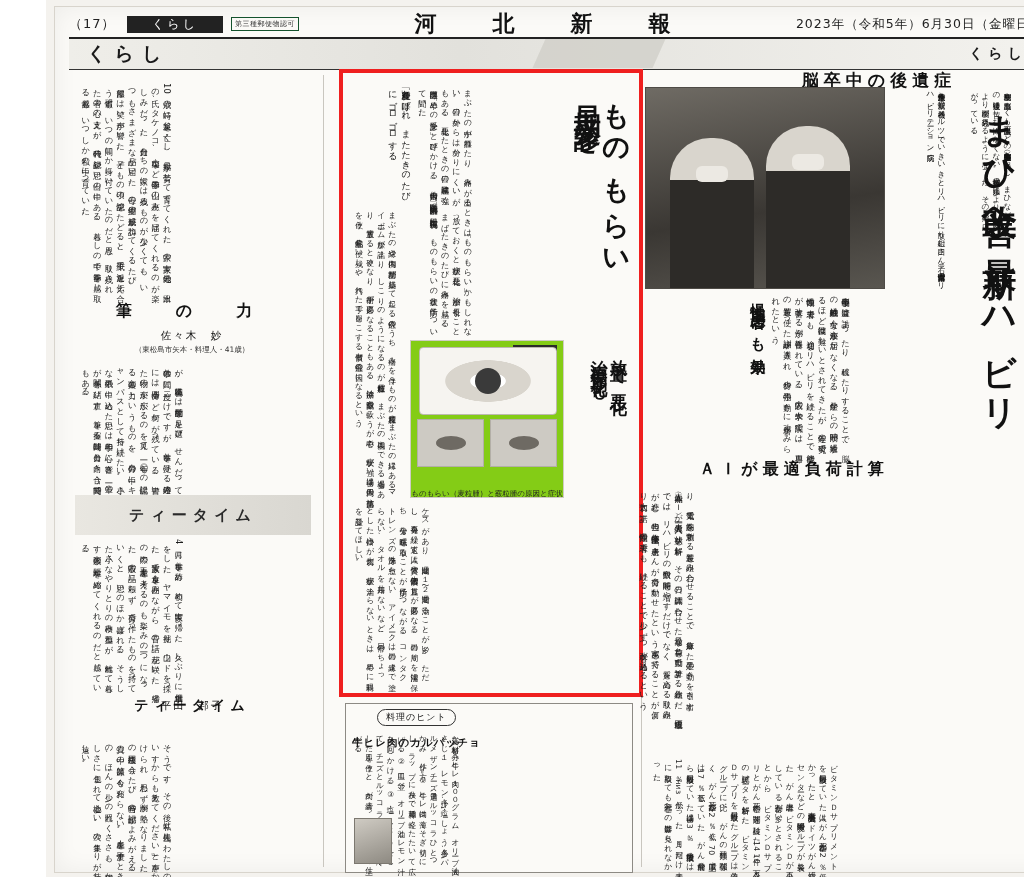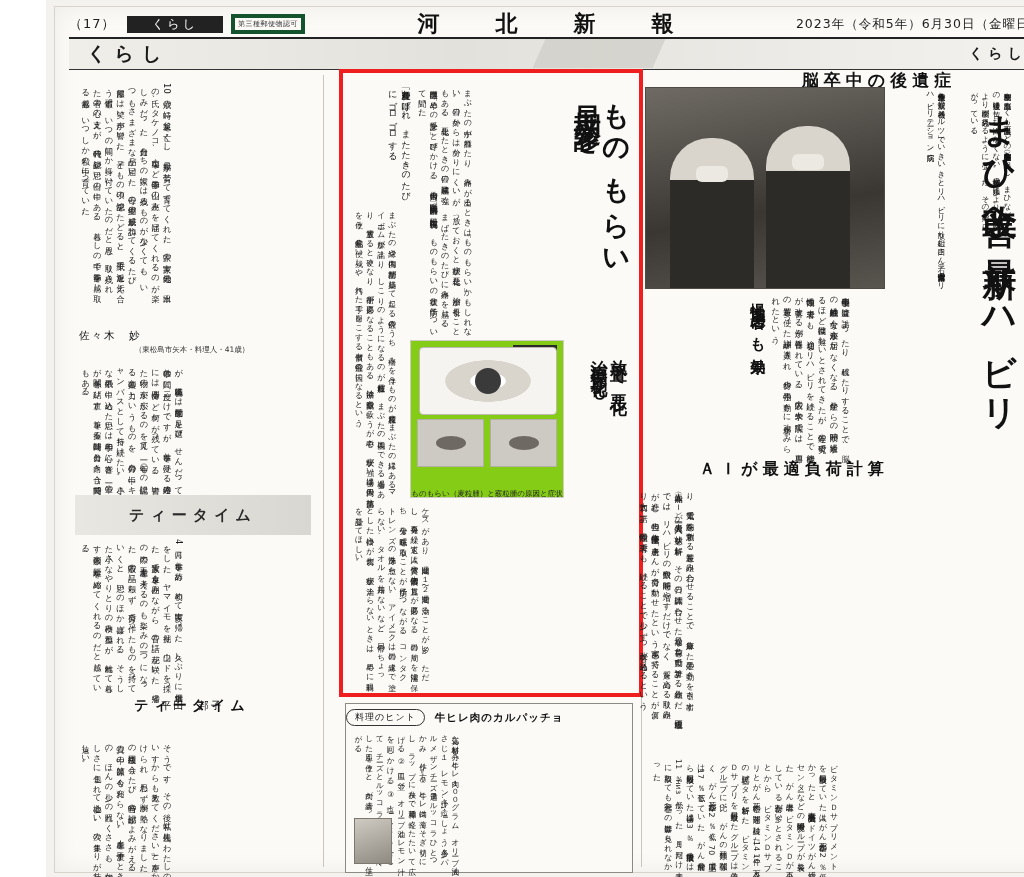--- a/index.html
+++ b/index.html
@@ -4,40 +4,40 @@
 <style>
   html,body{margin:0;padding:0;background:#fff;}
   body{width:1024px;height:877px;font-family:"DejaVu Sans",sans-serif;color:#111;overflow:hidden;}
   .page{position:relative;width:1024px;height:877px;background:#f4f2ee;margin-left:46px;}
   .paper{position:absolute;left:8px;top:6px;width:1008px;height:865px;background:#fbfaf7;border:1px solid #d8d4cc;box-shadow:inset 0 0 24px rgba(0,0,0,.06);}
 
   
   .masthead{position:absolute;left:14px;top:4px;width:978px;height:26px;border-bottom:2px solid #222;display:flex;align-items:center;}
   .mh-pagenum{font-size:13px;letter-spacing:1px;color:#222;width:58px;text-align:left;}
   .mh-tag{width:96px;height:17px;background:#222;color:#fff;font-size:12px;display:flex;align-items:center;justify-content:center;letter-spacing:3px;}
-  .mh-small{font-size:7px;color:#333;border:4px solid #14532d;padding:1px 3px;margin-left:8px;letter-spacing:.5px;}
+  .mh-small{font-size:7px;color:#333;border:1px solid #14532d;padding:1px 3px;margin-left:8px;letter-spacing:.5px;}
   .mh-title{flex:1;display:flex;align-items:center;justify-content:center;gap:46px;font-size:22px;font-weight:bold;letter-spacing:10px;color:#111;}
   .mh-date{font-size:12.5px;letter-spacing:1px;color:#222;padding-right:4px;}
 
   
   .band{position:absolute;left:14px;top:32px;width:978px;height:30px;border-bottom:1px solid #333;background:linear-gradient(90deg,#efeee9 0%,#e2e1dc 40%,#f3f2ee 100%);display:flex;align-items:center;justify-content:space-between;}
   .band-l{font-size:19px;font-weight:bold;letter-spacing:8px;padding-left:18px;color:#1a1a1a;}
   .band-r{font-size:14px;font-weight:bold;letter-spacing:5px;padding-right:20px;color:#1a1a1a;}
   .band:after{content:"";position:absolute;left:470px;top:0;width:120px;height:29px;background:#cfcdc7;transform:skewX(-24deg);opacity:.75;}
 
   
   .v{writing-mode:vertical-rl;text-orientation:upright;}
   .body-col{writing-mode:vertical-rl;font-size:8.2px;line-height:1.42;letter-spacing:.4px;color:#1d1d1d;text-align:justify;}
 
   
   .col1{position:absolute;left:20px;top:70px;width:236px;height:790px;}
   .c1-lead{position:absolute;right:0;top:6px;height:210px;width:232px;}
   .c1-lead .body-col{height:206px;}
   .c1-title{position:absolute;right:8px;top:224px;width:224px;text-align:center;font-size:16px;letter-spacing:14px;font-weight:bold;}
-  .c1-byline{position:absolute;right:6px;top:252px;width:226px;text-align:left;font-size:10.5px;letter-spacing:2px;}
+  .c1-byline{position:absolute;right:6px;top:252px;width:226px;text-align:center;font-size:10.5px;letter-spacing:2px;}
   .c1-aff{position:absolute;right:6px;top:268px;width:226px;text-align:center;font-size:7.5px;color:#333;}
   .c1-body2{position:absolute;right:0;top:286px;height:130px;width:232px;}
   .c1-body2 .body-col{height:128px;}
 
   .teatime{position:absolute;left:0;top:418px;width:236px;height:40px;background:linear-gradient(90deg,#e9e7e1,#d9d7d1);display:flex;align-items:center;justify-content:center;}
   .teatime span{font-size:15px;font-weight:bold;letter-spacing:6px;color:#2a2a2a;}
   .c1-body3{position:absolute;right:0;top:462px;height:152px;width:232px;}
   .c1-body3 .body-col{height:150px;}
   .c1-sub{position:absolute;right:6px;top:620px;width:226px;text-align:center;font-size:14px;letter-spacing:5px;font-weight:bold;}
   .c1-sub2{position:absolute;right:6px;top:622px;width:226px;text-align:center;font-size:10.5px;letter-spacing:2px;}
@@ -60,21 +60,21 @@
   .fig-two div:after{content:"";position:absolute;left:50%;top:50%;width:30px;height:14px;margin:-7px 0 0 -15px;border-radius:50%;background:#6e6a63;}
   .fig-badge{position:absolute;right:6px;top:4px;width:44px;height:16px;background:#2b2b2b;color:#fff;font-size:7.5px;display:flex;align-items:center;justify-content:center;letter-spacing:1px;}
   .hl-sub{position:absolute;right:6px;top:268px;width:58px;height:200px;font-size:17px;font-weight:bold;letter-spacing:5px;line-height:1.15;}
   .hl-body{position:absolute;left:5px;top:424px;width:282px;height:178px;}
   .hl-body .body-col{height:176px;font-size:7.8px;}
   .hl-body2{position:absolute;left:5px;top:128px;width:60px;height:290px;}
   .hl-body2 .body-col{height:288px;font-size:7.8px;}
 
   
   .recipe{position:absolute;left:290px;top:696px;width:286px;height:168px;border:1px solid #8d8a84;background:#fbfaf7;}
-  .recipe-hd{position:absolute;left:0;top:5px;display:flex;align-items:center;gap:10px;}
+  .recipe-hd{position:absolute;left:6px;top:5px;display:flex;align-items:center;gap:10px;flex-direction:column;}
   .recipe-tag{border:1px solid #333;border-radius:9px;padding:1px 8px;font-size:9px;letter-spacing:1px;}
   .recipe-name{font-size:10.5px;letter-spacing:1px;font-weight:bold;}
   .recipe-body{position:absolute;left:6px;top:26px;width:274px;height:134px;}
   .recipe-body .body-col{height:132px;font-size:7.6px;}
   .recipe-photo{position:absolute;left:8px;bottom:8px;width:36px;height:44px;background:linear-gradient(160deg,#cfcbc3,#8e8a82);border:1px solid #7c7870;}
 
   
   .right{position:absolute;left:564px;top:62px;width:400px;height:800px;}
   .r-photo{position:absolute;left:26px;top:18px;width:238px;height:200px;background:linear-gradient(170deg,#6f6b64,#3a3733 60%,#595650);border:1px solid #4e4b46;overflow:hidden;}
   .r-photo .ph-fig{position:absolute;bottom:0;width:84px;height:150px;background:linear-gradient(180deg,#d9d5cd 0 28%,#2d2b28 28% 100%);border-radius:40px 40px 0 0;}
@@ -124,20 +124,21 @@
       <div class="band-r">くらし</div>
     </div>
 
     <div class="vline" style="left:268px;top:68px;height:792px;"></div>
     <div class="vline" style="left:586px;top:68px;height:792px;"></div>
 
     <div class="col1">
       <div class="c1-lead">
         <div class="body-col">10歳の時に父親を亡くし、母親が苦労して育ててくれた。家の実家、地元の、水田の氏、タケノコ、山菜など季節の山の恵みを届けてくれるのが楽しみだった。自分たちの家には残るものが少なくても、いつもさまざまな品が届いた。母の郷里の親戚が訪ねてくるたび、部屋には笑い声が響いた。子どもの頃の記憶をたどると、手紙で近況を伝え合う習慣も、いつの間にか身に付いていたのだと思う。取り残された者の心の支えが、時代の記録や思い出の中にある。暮らしの中で季節を感じ取る感覚も、いつしか私の中に育っていた。</div>
       </div>
+      <div class="c1-title">筆　の　力</div>
       <div class="c1-byline">佐々木　妙</div>
       <div class="c1-aff">（東松島市矢本・料理人・41歳）</div>
       <div class="c1-body2">
         <div class="body-col">が、職業会には世間的な足を選び、せんだって仕事の間に二度だけですが、仕事を受ける連絡の家には四十分ほど何かが残っている。書いた物の束が広がるのを見て、一〇〇年もの記憶に残る言葉の力というものを、自分の中にキャンパスとして持ち続けたい。小さな手紙の中に込めた思いは相手の心に響き、一筆の文字が関係を結び直す。筆を握る時間は自分と向き合う時間でもある。</div>
       </div>
 
       <div class="teatime">
         <span>ティータイム</span>
       </div>
 

